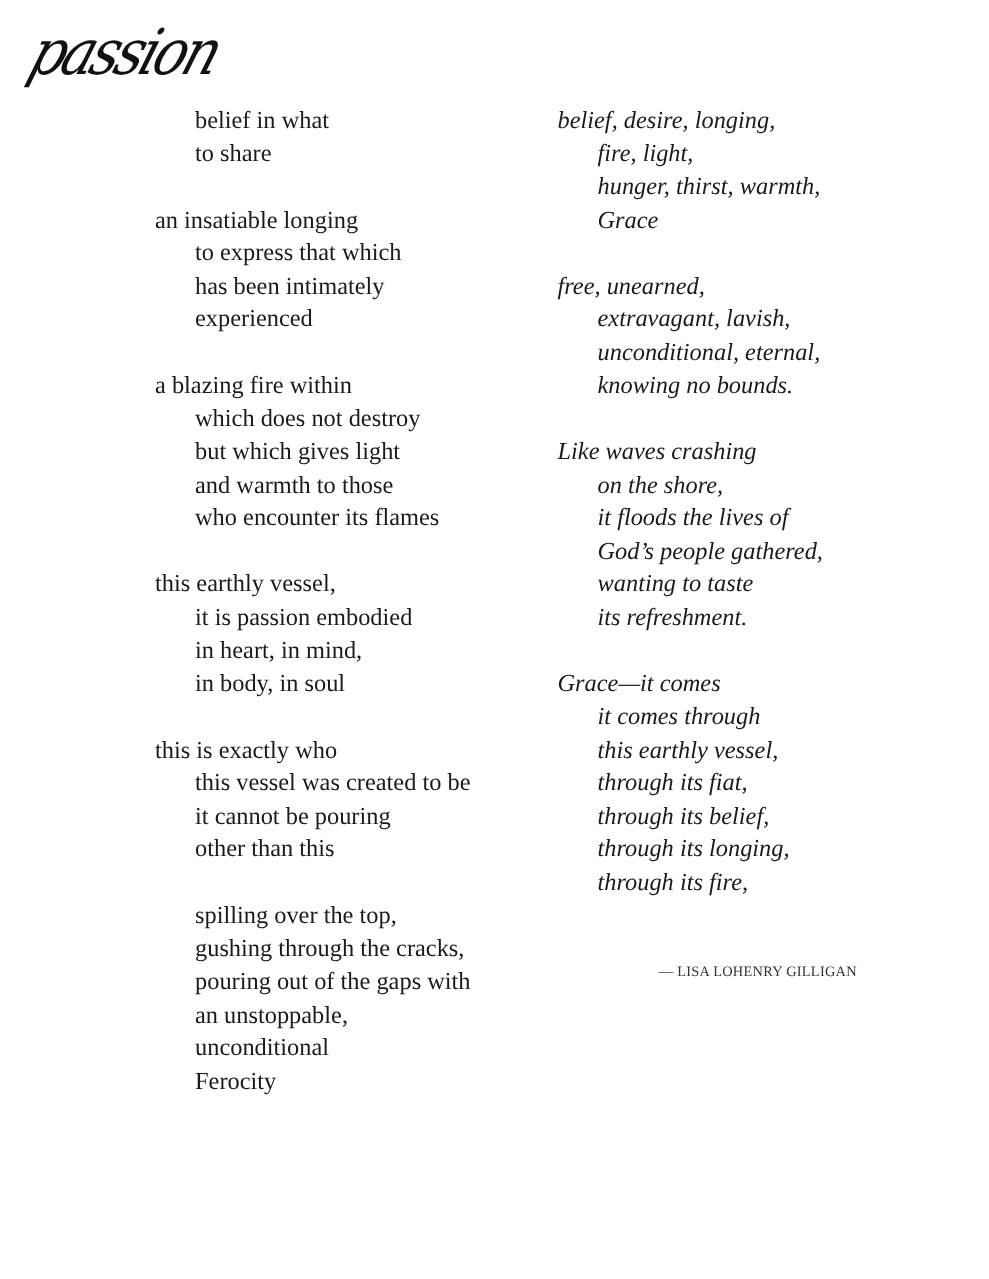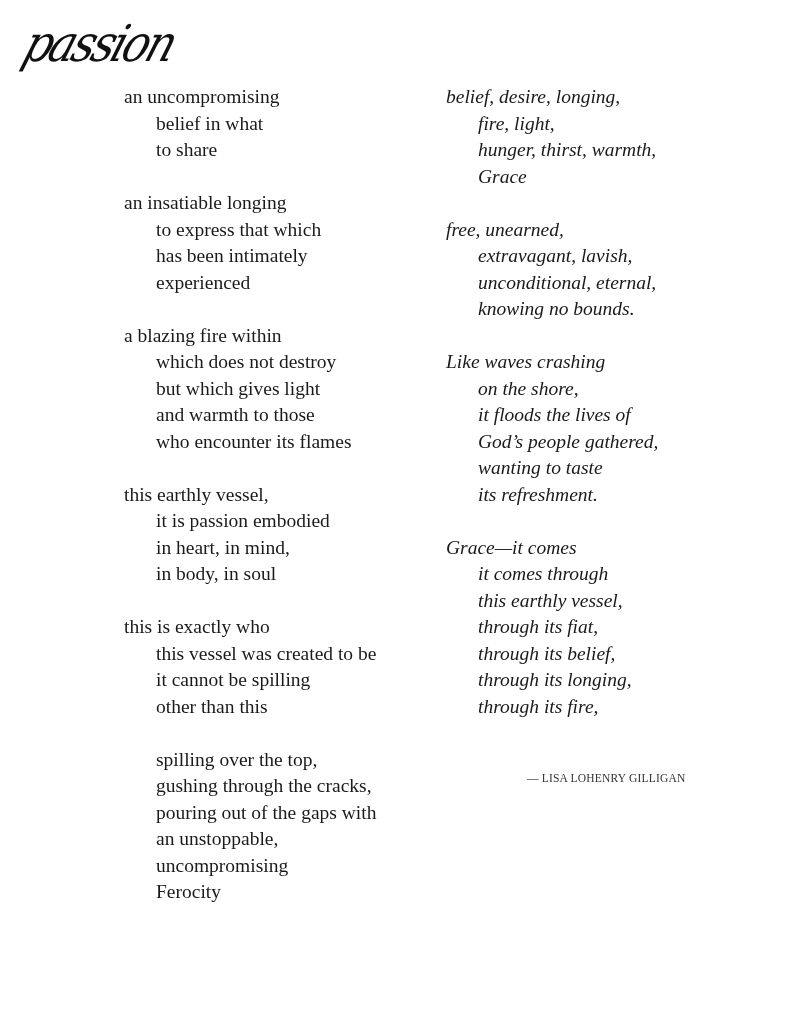--- a/index.html
+++ b/index.html
@@ -50,21 +50,20 @@
       white-space: nowrap;
     }
   </style>
 </head>
 <body>
 
 <div class="title">passion</div>
 
 <div class="col left">
   <div class="stanza">
-    <span class="line">an uncompromising</span>
     <span class="line indent">belief in what</span>
     <span class="line indent">to share</span>
   </div>
   <div class="stanza">
     <span class="line">an insatiable longing</span>
     <span class="line indent">to express that which</span>
     <span class="line indent">has been intimately</span>
     <span class="line indent">experienced</span>
   </div>
   <div class="stanza">
@@ -76,29 +75,29 @@
   </div>
   <div class="stanza">
     <span class="line">this earthly vessel,</span>
     <span class="line indent">it is passion embodied</span>
     <span class="line indent">in heart, in mind,</span>
     <span class="line indent">in body, in soul</span>
   </div>
   <div class="stanza">
     <span class="line">this is exactly who</span>
     <span class="line indent">this vessel was created to be</span>
-    <span class="line indent">it cannot be spilling</span>
+    <span class="line indent">it cannot be pouring</span>
     <span class="line indent">other than this</span>
   </div>
   <div class="stanza">
     <span class="line indent">spilling over the top,</span>
     <span class="line indent">gushing through the cracks,</span>
     <span class="line indent">pouring out of the gaps with</span>
     <span class="line indent">an unstoppable,</span>
-    <span class="line indent">uncompromising</span>
+    <span class="line indent">unconditional</span>
     <span class="line indent">Ferocity</span>
   </div>
 </div>
 
 <div class="col right">
   <div class="stanza">
     <span class="line">belief, desire, longing,</span>
     <span class="line indent">fire, light,</span>
     <span class="line indent">hunger, thirst, warmth,</span>
     <span class="line indent">Grace</span>

